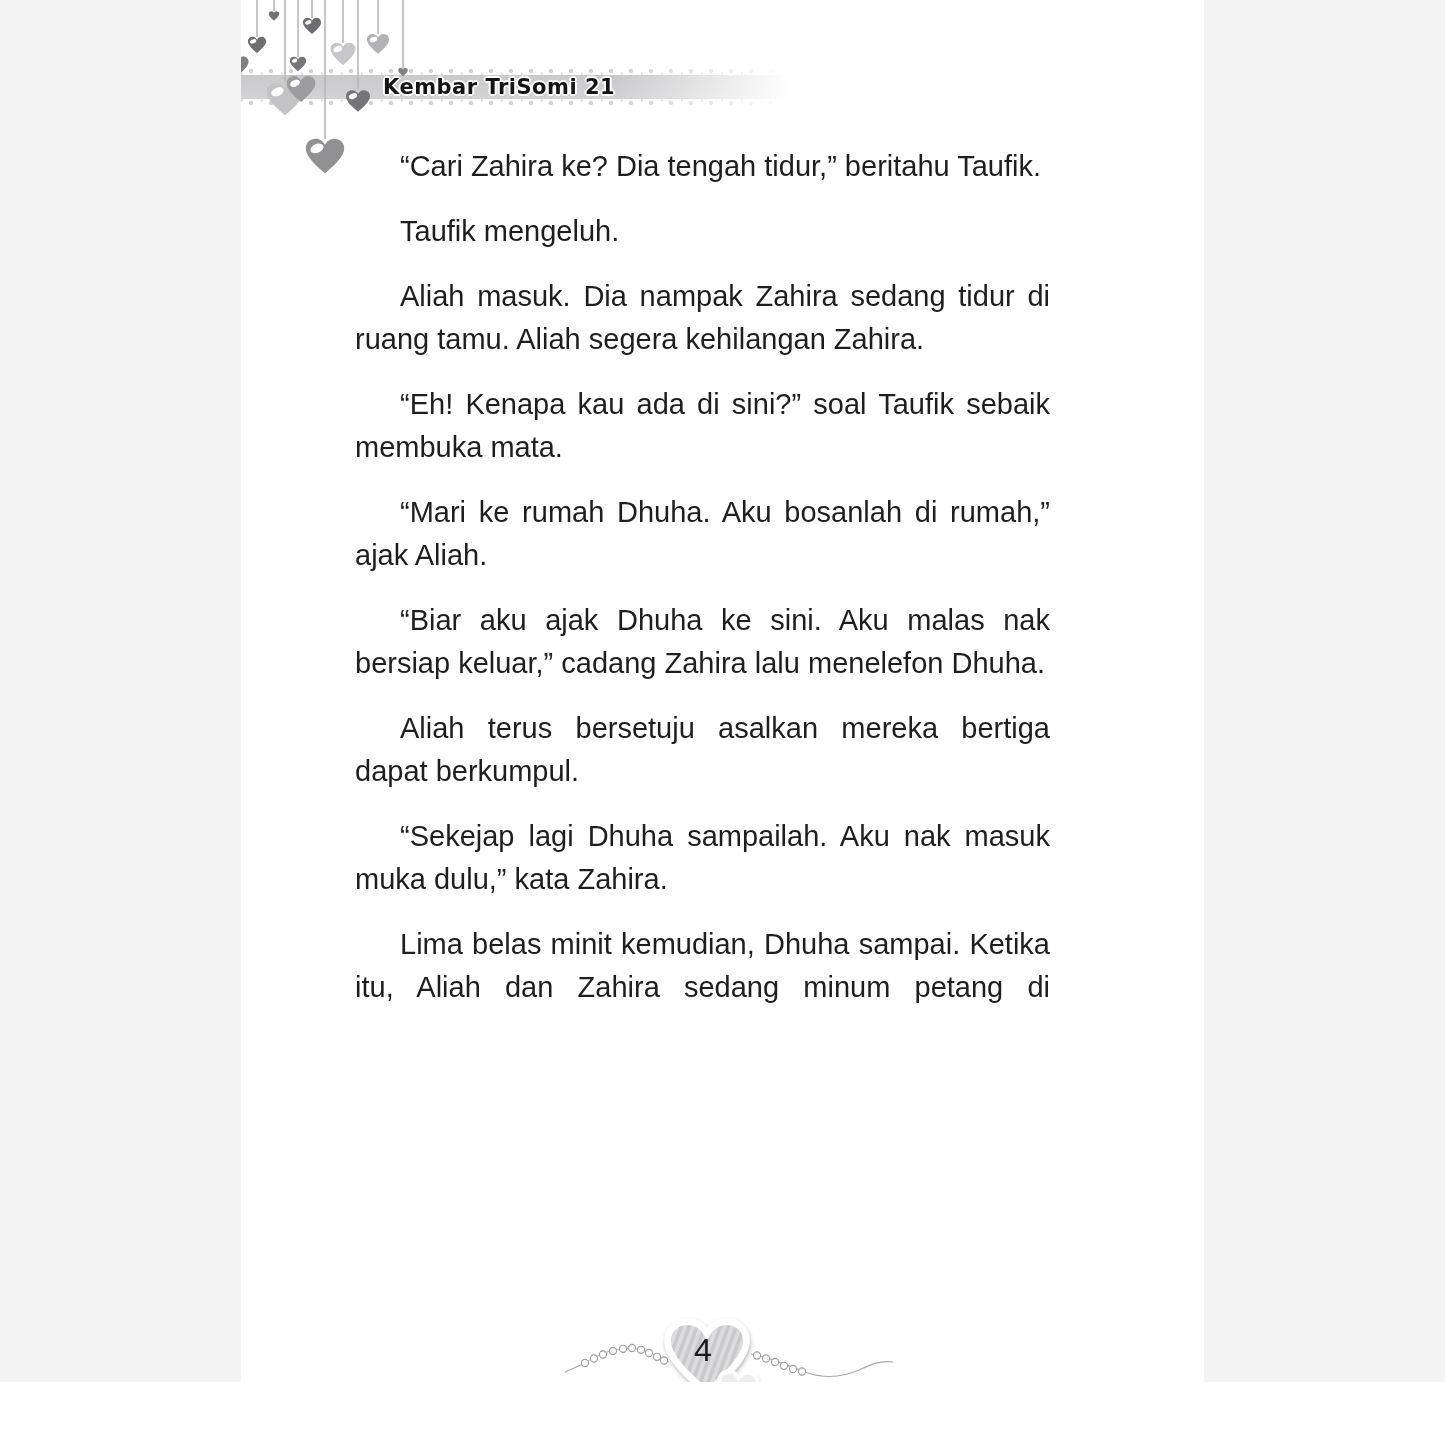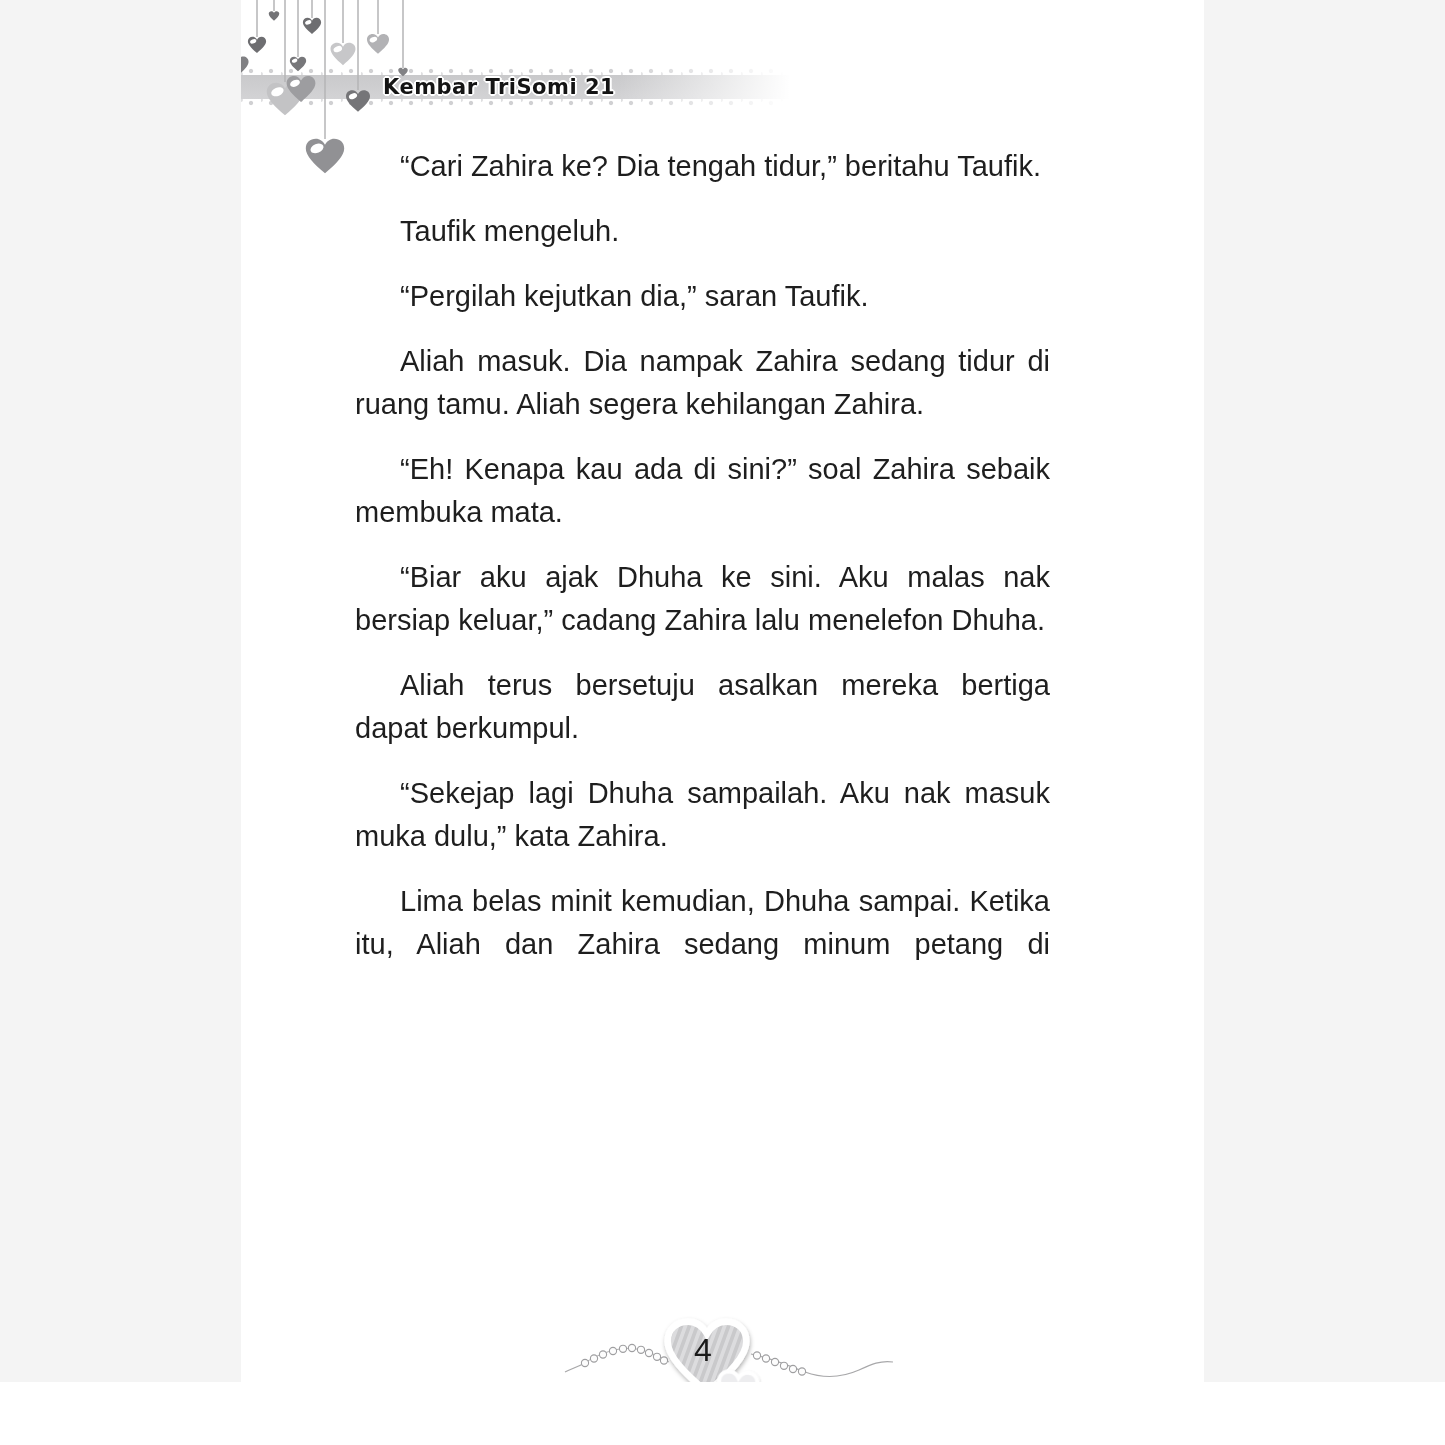--- a/index.html
+++ b/index.html
@@ -93,23 +93,23 @@
       <div class="band">
         <span class="banner-title">Kembar TriSomi 21</span>
       </div>
       <div class="lace lace-bottom"></div>
       <div class="banner-fade"></div>
     </div>
 
     <main class="content">
       <p>“Cari Zahira ke? Dia tengah tidur,” beritahu Taufik.</p>
       <p>Taufik mengeluh.</p>
-      <p>“Pergilah kejutkan dia,” saran Taufik.</p>
       <p>Aliah masuk. Dia nampak Zahira sedang tidur di ruang tamu. Aliah segera kehilangan Zahira.</p>
-      <p>“Eh! Kenapa kau ada di sini?” soal Zahira sebaik membuka mata.</p>
+      <p>“Eh! Kenapa kau ada di sini?” soal Taufik sebaik membuka mata.</p>
+      <p>“Mari ke rumah Dhuha. Aku bosanlah di rumah,” ajak Aliah.</p>
       <p>“Biar aku ajak Dhuha ke sini. Aku malas nak bersiap keluar,” cadang Zahira lalu menelefon Dhuha.</p>
       <p>Aliah terus bersetuju asalkan mereka bertiga dapat berkumpul.</p>
       <p>“Sekejap lagi Dhuha sampailah. Aku nak masuk muka dulu,” kata Zahira.</p>
       <p class="cont">Lima belas minit kemudian, Dhuha sampai. Ketika itu, Aliah dan Zahira sedang minum petang di</p>
     </main>
 
     <svg class="footer-svg" width="350" height="115" viewBox="0 0 350 115" aria-hidden="true">
       <defs>
         <pattern id="st" width="9" height="9" patternUnits="userSpaceOnUse" patternTransform="rotate(20)">
           <rect width="9" height="9" fill="#dcdcde"></rect>

